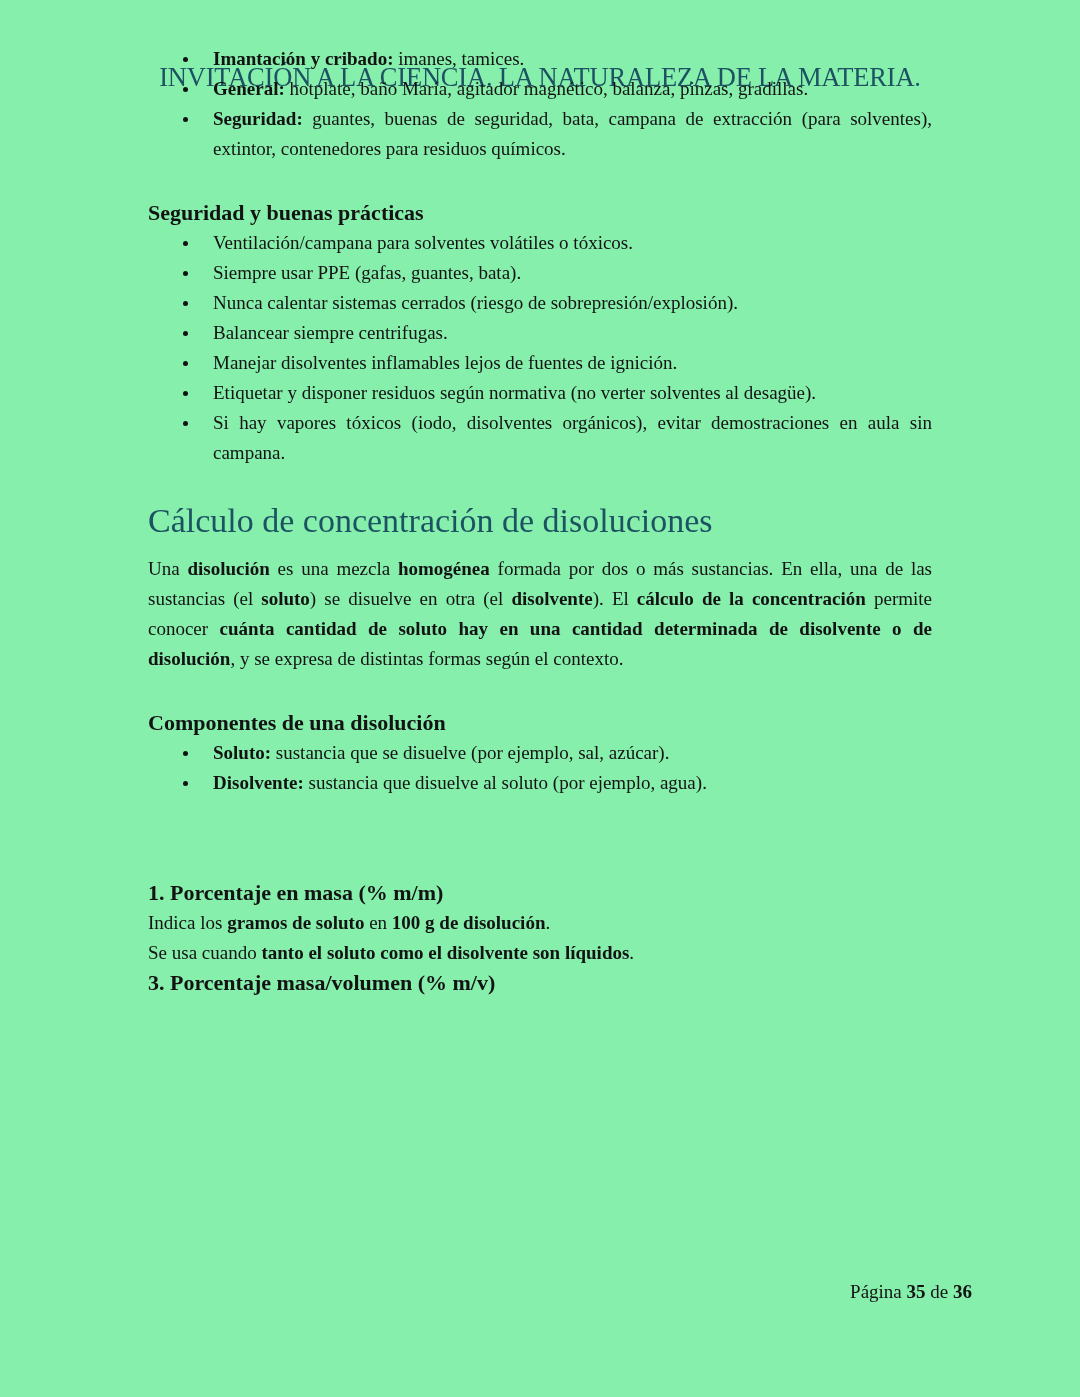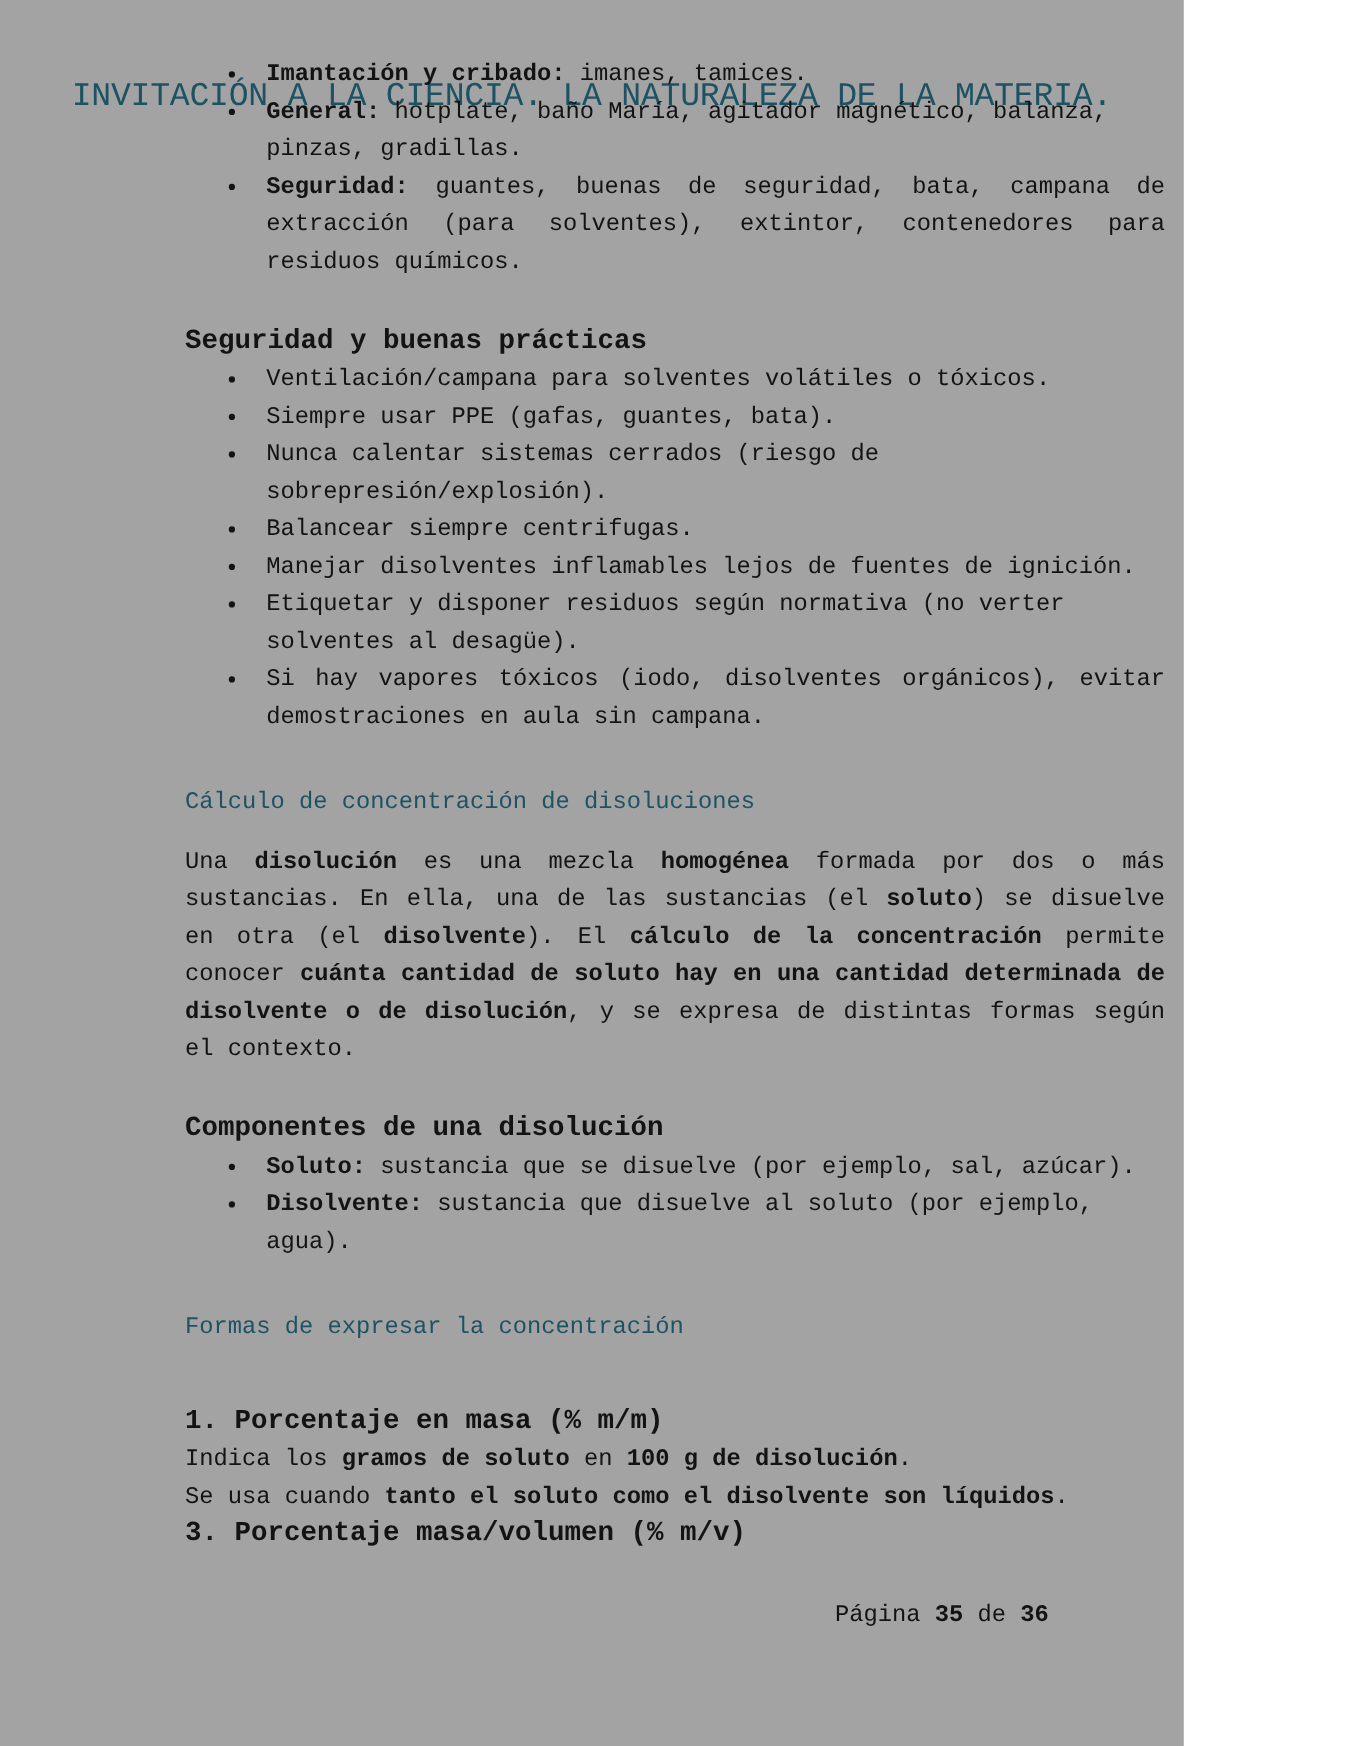--- a/index.html
+++ b/index.html
@@ -3,24 +3,24 @@
 <meta charset="utf-8">
 <title>Invitación a la ciencia</title>
 <style>
   html, body {
     margin: 0;
     padding: 0;
     background: #ffffff;
   }
   .page {
     position: relative;
-    width: 947px;
+    width: 1080px;
     height: 1397px;
-    background: #a3a3a3;
-    font-family: Liberation Mono, monospace;
+    background: #86efac;
+    font-family: Liberation Serif, serif;
     color: #111111;
     overflow: hidden;
     box-sizing: border-box;
   }
   .content {
     position: absolute;
     left: 148px;
     top: 0;
     width: 784px;
   }
@@ -85,21 +85,21 @@
     font-size: 22px;
     font-weight: 700;
     line-height: 30px;
     color: #131313;
     margin: 0;
   }
 
   
   .section-head {
     color: #1d5263;
-    font-size: 19px;
+    font-size: 34px;
     font-weight: 400;
     line-height: 34px;
     margin: 0;
   }
 
   
   .sp-top-list { height: 44px; }
   .sp-a { height: 34px; }
   .sp-b { height: 36px; }
   .sp-c { height: 16px; }
@@ -159,21 +159,20 @@
     <div class="sp-d"></div>
 
     <div class="subhead">Componentes de una disolución</div>
     <ul class="bullets">
       <li><b>Soluto:</b><span> sustancia que se disuelve (por ejemplo, sal, azúcar).</span></li>
       <li><b>Disolvente:</b><span> sustancia que disuelve al soluto (por ejemplo, agua).</span></li>
     </ul>
 
     <div class="sp-e"></div>
 
-    <h2 class="section-head">Formas de expresar la concentración</h2>
 
     <div class="sp-g"></div>
 
     <div class="subhead">1. Porcentaje en masa (% m/m)</div>
     <p><span>Indica los </span><b>gramos de soluto</b><span> en </span><b>100 g de disolución</b><span>.</span></p>
 
     <p><span>Se usa cuando </span><b>tanto el soluto como el disolvente son líquidos</b><span></span><b></b><span>.</span></p>
 
     <div class="subhead">3. Porcentaje masa/volumen (% m/v)</div>
 

